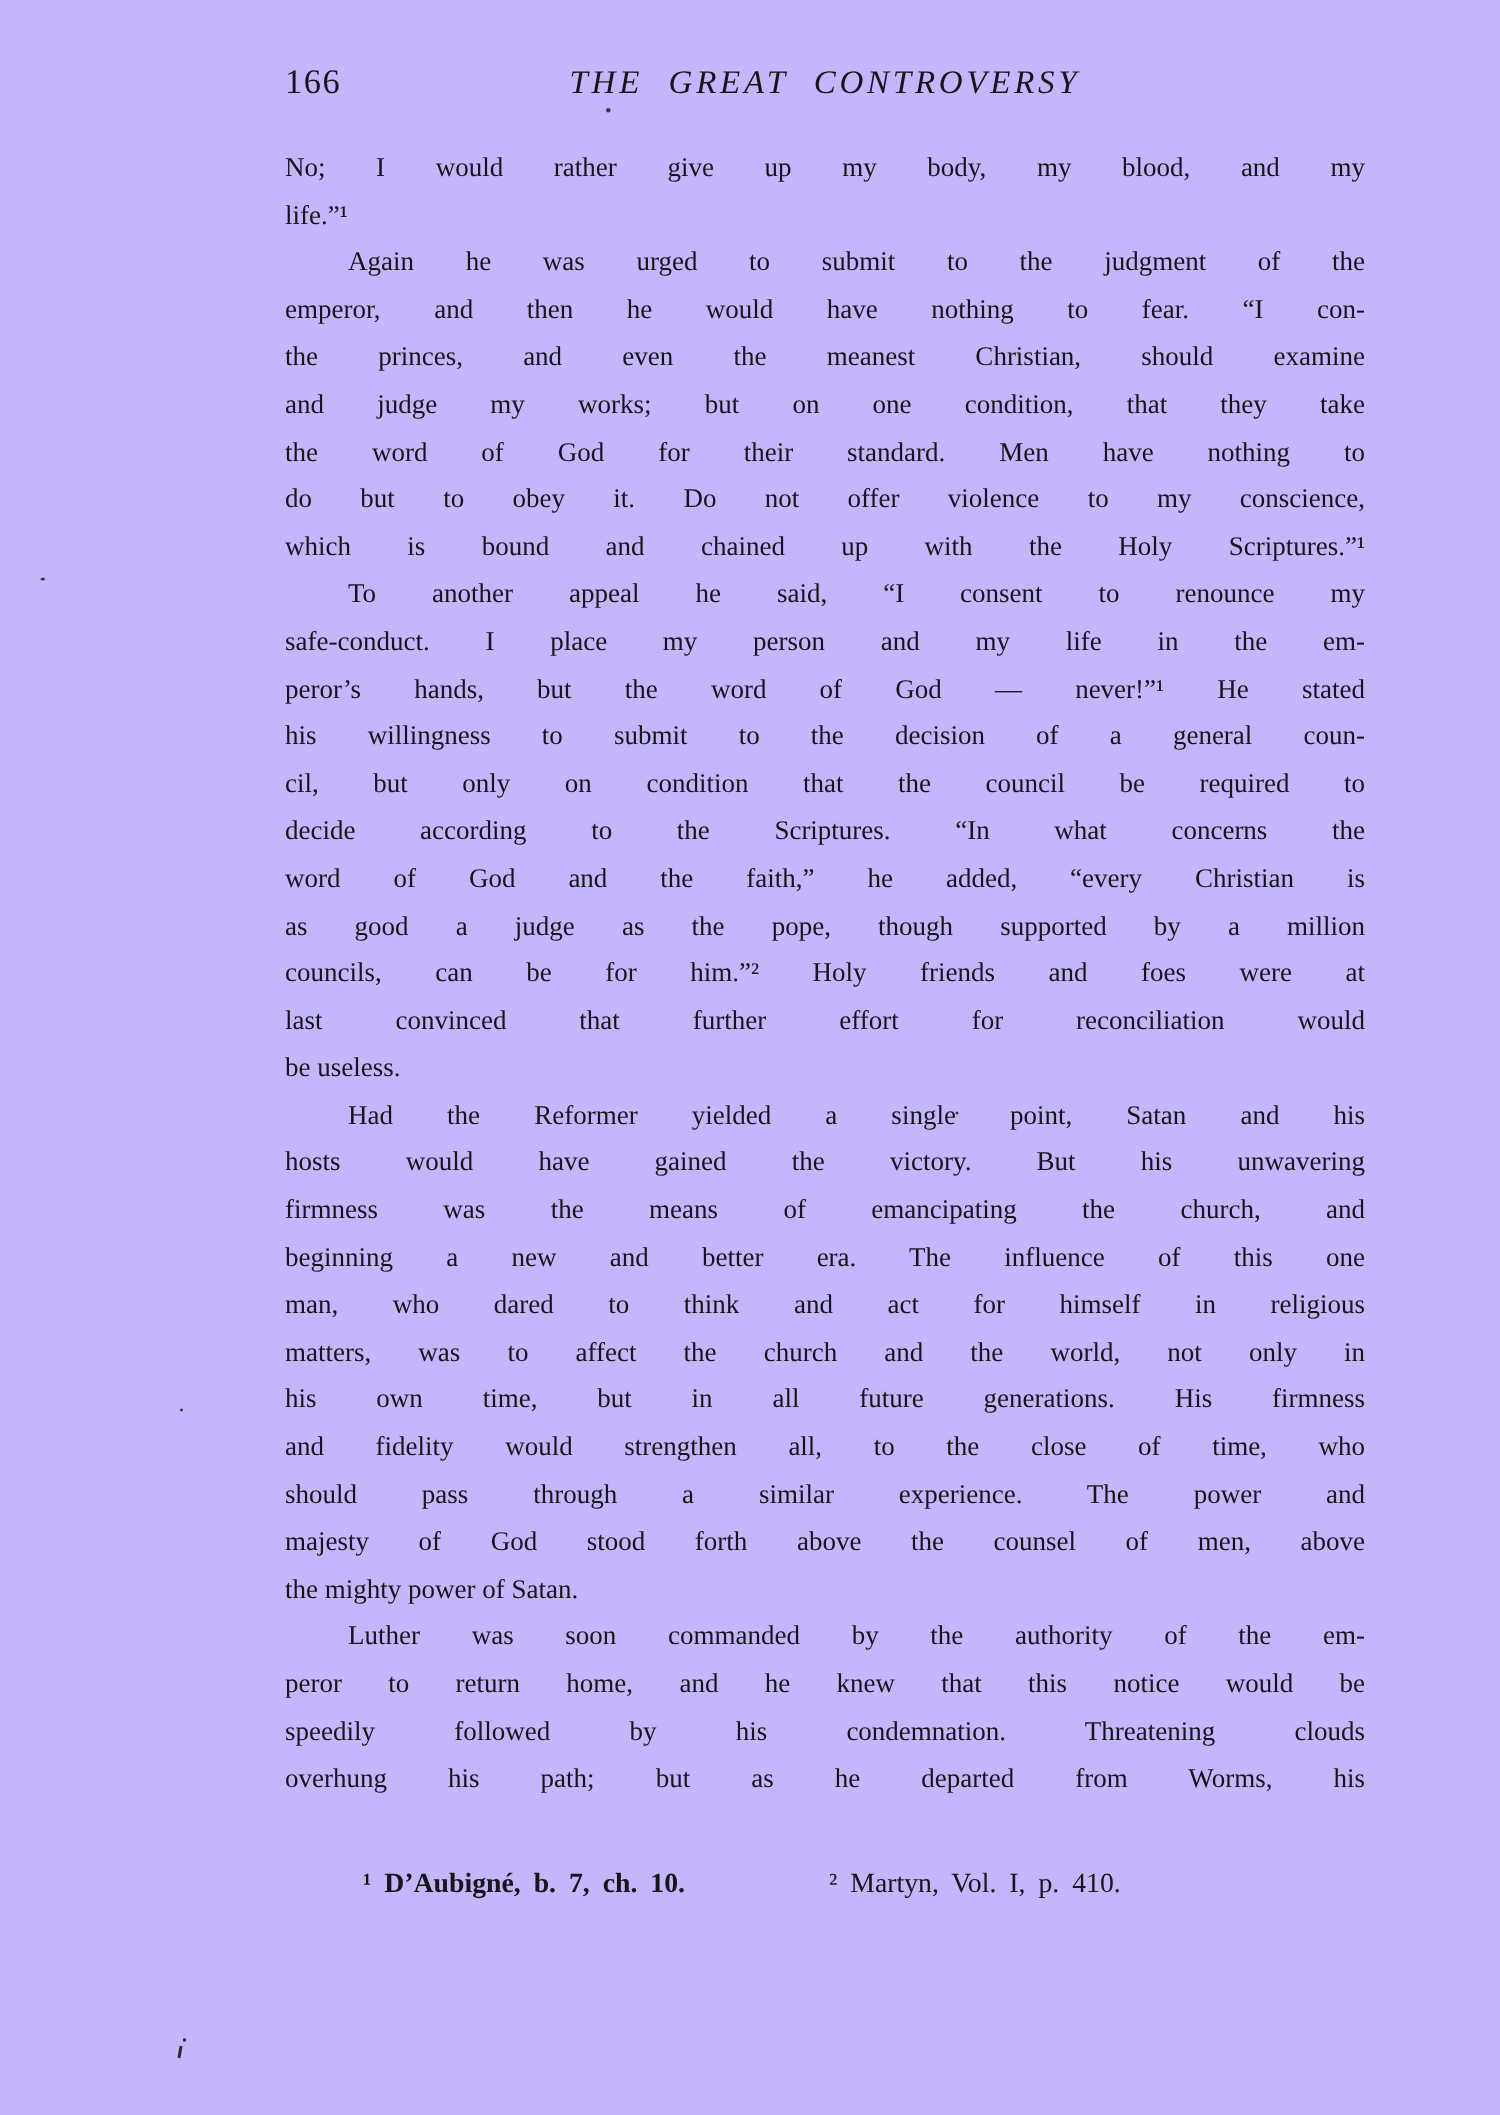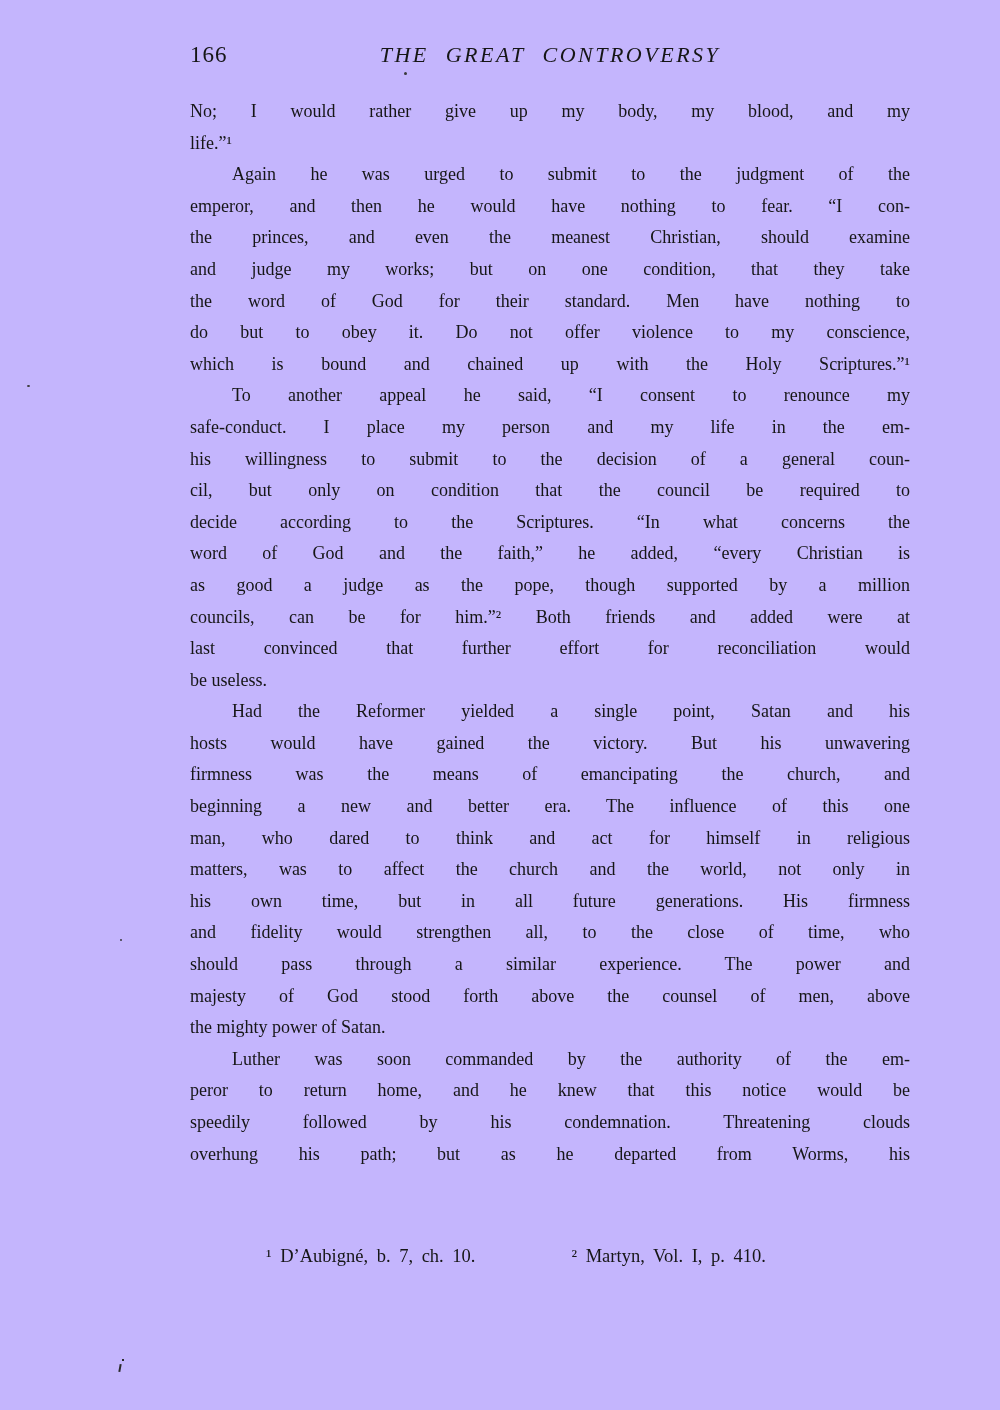--- a/index.html
+++ b/index.html
@@ -66,21 +66,21 @@
   }
   .footnotes {
     position: absolute;
     left: 190px;
     top: 1246px;
     width: 720px;
     font-size: 18.5px;
     display: flex;
     align-items: baseline;
   }
-  .footnote-1 { margin-left: 76px; word-spacing: 4px; }
+  .footnote-1 { margin-left: 52px; word-spacing: 4px; font-weight: bold; }
   .footnote-2 { margin-left: 96px; word-spacing: 4px; }
   .speck {
     position: absolute;
     background: #3a3a3a;
     border-radius: 50%;
   }
   .tick-mark {
     position: absolute;
     left: 119px;
     top: 1364px;
@@ -113,26 +113,27 @@
       <div class="line last">life.”¹</div>
       <div class="line indent">Again he was urged to submit to the judgment of the</div>
       <div class="line">emperor, and then he would have nothing to fear.  “I con-</div>
       <div class="line">the princes, and even the meanest Christian, should examine</div>
       <div class="line">and judge my works; but on one condition, that they take</div>
       <div class="line">the word of God for their standard.  Men have nothing to</div>
       <div class="line">do but to obey it.  Do not offer violence to my conscience,</div>
       <div class="line">which is bound and chained up with the Holy Scriptures.”¹</div>
       <div class="line indent">To another appeal he said, “I consent to renounce my</div>
       <div class="line">safe-conduct.  I place my person and my life in the em-</div>
+      <div class="line">peror’s hands, but the word of God — never!”¹  He stated</div>
       <div class="line">his willingness to submit to the decision of a general coun-</div>
       <div class="line">cil, but only on condition that the council be required to</div>
       <div class="line">decide according to the Scriptures.  “In what concerns the</div>
       <div class="line">word of God and the faith,” he added, “every Christian is</div>
       <div class="line">as good a judge as the pope, though supported by a million</div>
-      <div class="line">councils, can be for him.”²  Both friends and added were at</div>
+      <div class="line">councils, can be for him.”²  Holy friends and foes were at</div>
       <div class="line">last convinced that further effort for reconciliation would</div>
       <div class="line last">be useless.</div>
       <div class="line indent">Had the Reformer yielded a single point, Satan and his</div>
       <div class="line">hosts would have gained the victory.  But his unwavering</div>
       <div class="line">firmness was the means of emancipating the church, and</div>
       <div class="line">beginning a new and better era.  The influence of this one</div>
       <div class="line">man, who dared to think and act for himself in religious</div>
       <div class="line">matters, was to affect the church and the world, not only in</div>
       <div class="line">his own time, but in all future generations.  His firmness</div>
       <div class="line">and fidelity would strengthen all, to the close of time, who</div>

